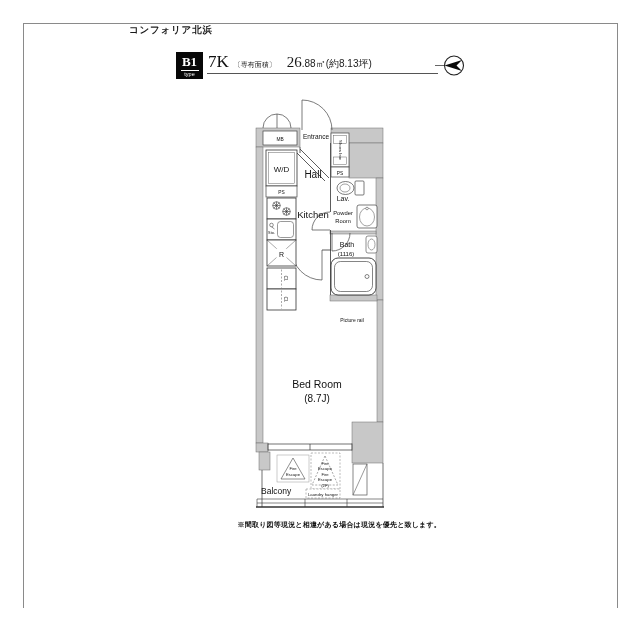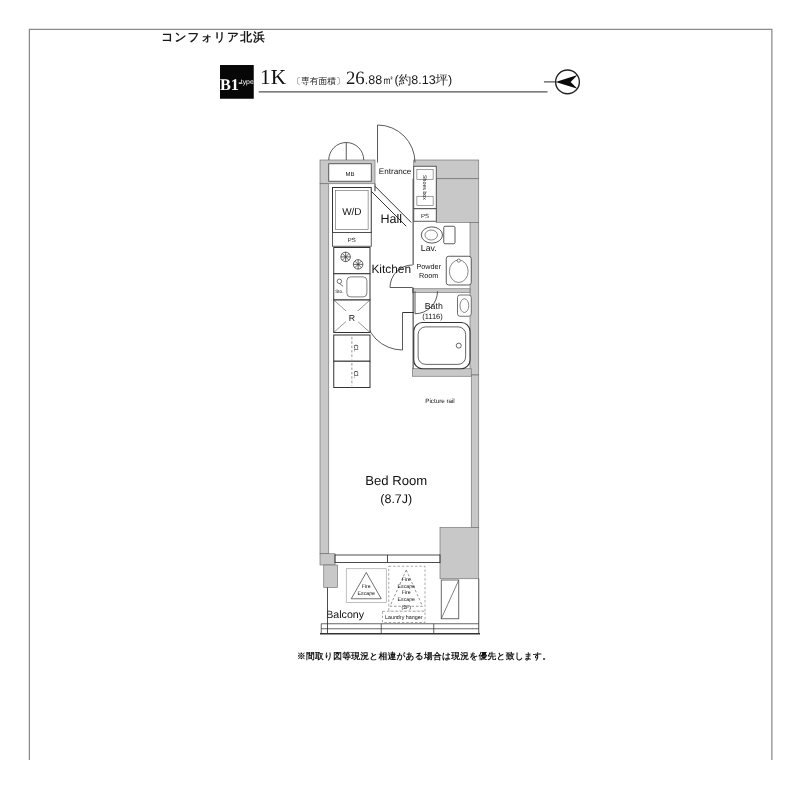--- a/index.html
+++ b/index.html
@@ -3,28 +3,28 @@
 <meta charset="utf-8">
 <style>
   html,body{margin:0;padding:0;background:#fff;}
   .page{position:relative;width:640px;height:608px;background:#fff;overflow:hidden;
         font-family:"Liberation Sans",sans-serif;color:#1a1a1a;}
   .page-border{position:absolute;left:23px;top:23px;width:593px;height:593px;
         border:1px solid #8a8a8a;pointer-events:none;}
   .title{position:absolute;left:129px;top:24px;font-size:9.5px;font-weight:bold;
         letter-spacing:0.8px;color:#1a1a1a;}
   .badge{position:absolute;left:176px;top:52px;width:27px;height:27px;background:#070707;
-        color:#fff;display:flex;align-items:center;justify-content:flex-start;}
+        color:#fff;display:flex;flex-direction:column;align-items:center;justify-content:flex-start;}
   .badge .b1{font-family:"Liberation Serif",serif;font-weight:bold;font-size:13px;line-height:1;margin-top:3px;}
   .badge .rule{width:18px;border-top:0.8px solid #fff;margin-top:1.5px;}
   .badge .type{font-size:5.5px;line-height:1;margin-top:1.5px;}
   .specs{position:absolute;left:208px;top:52px;display:flex;align-items:baseline;white-space:nowrap;}
   .specs .layout{font-family:"Liberation Serif",serif;font-size:17px;color:#111;}
   .specs .arealabel{font-size:7px;margin-left:5px;}
-  .specs .areabig{font-family:"Liberation Serif",serif;font-size:15px;margin-left:1px;}
+  .specs .areabig{font-family:"Liberation Serif",serif;font-size:15px;margin-left:11px;}
   .specs .areasmall{font-size:10px;}
   .hrule{position:absolute;left:207px;top:73px;width:231px;border-top:0.9px solid #555;}
   .compass{position:absolute;left:435px;top:52px;}
   .footnote{position:absolute;right:199px;top:520px;font-size:7px;font-weight:bold;
         letter-spacing:0.2px;color:#111;white-space:nowrap;}
   .plan{position:absolute;left:250px;top:95px;}
   svg text{fill:#111;font-family:"Liberation Sans",sans-serif;}
 </style>
 </head>
 <body>
@@ -34,21 +34,21 @@
 
   <div class="title">コンフォリア北浜</div>
 
   <div class="badge">
     <div class="b1">B1</div>
     <div class="rule"></div>
     <div class="type">type</div>
   </div>
 
   <div class="specs">
-    <span class="layout">1K</span>
+    <span class="layout">7K</span>
     <span class="arealabel">〔専有面積〕</span>
     <span class="areabig">26</span>
     <span class="areasmall">.88㎡(約8.13坪)</span>
   </div>
 
   <div class="hrule"></div>
 
   <svg class="compass" width="34" height="28" viewBox="0 0 34 28">
     <line x1="0" y1="13.5" x2="9" y2="13.5" stroke="#555" stroke-width="0.9"></line>
     <circle cx="19" cy="13.5" r="9.5" fill="#fff" stroke="#222" stroke-width="1.1"></circle>

